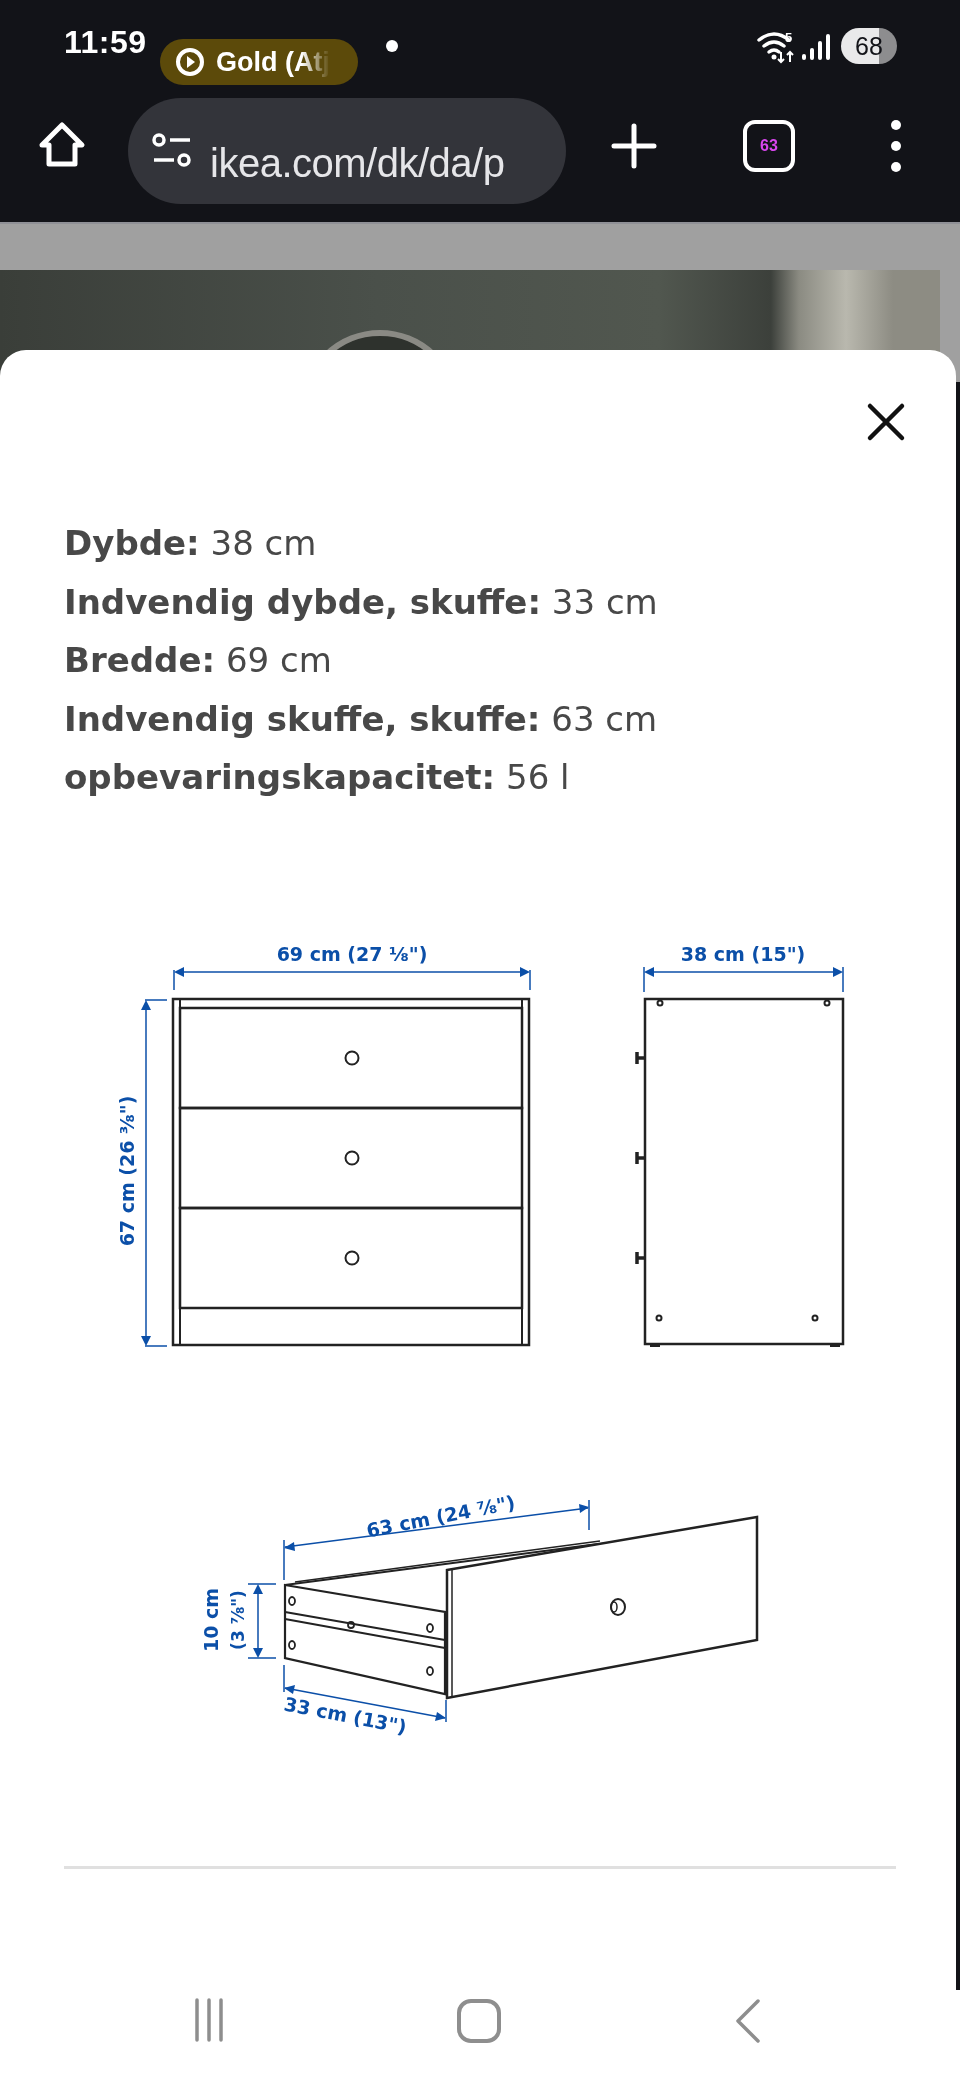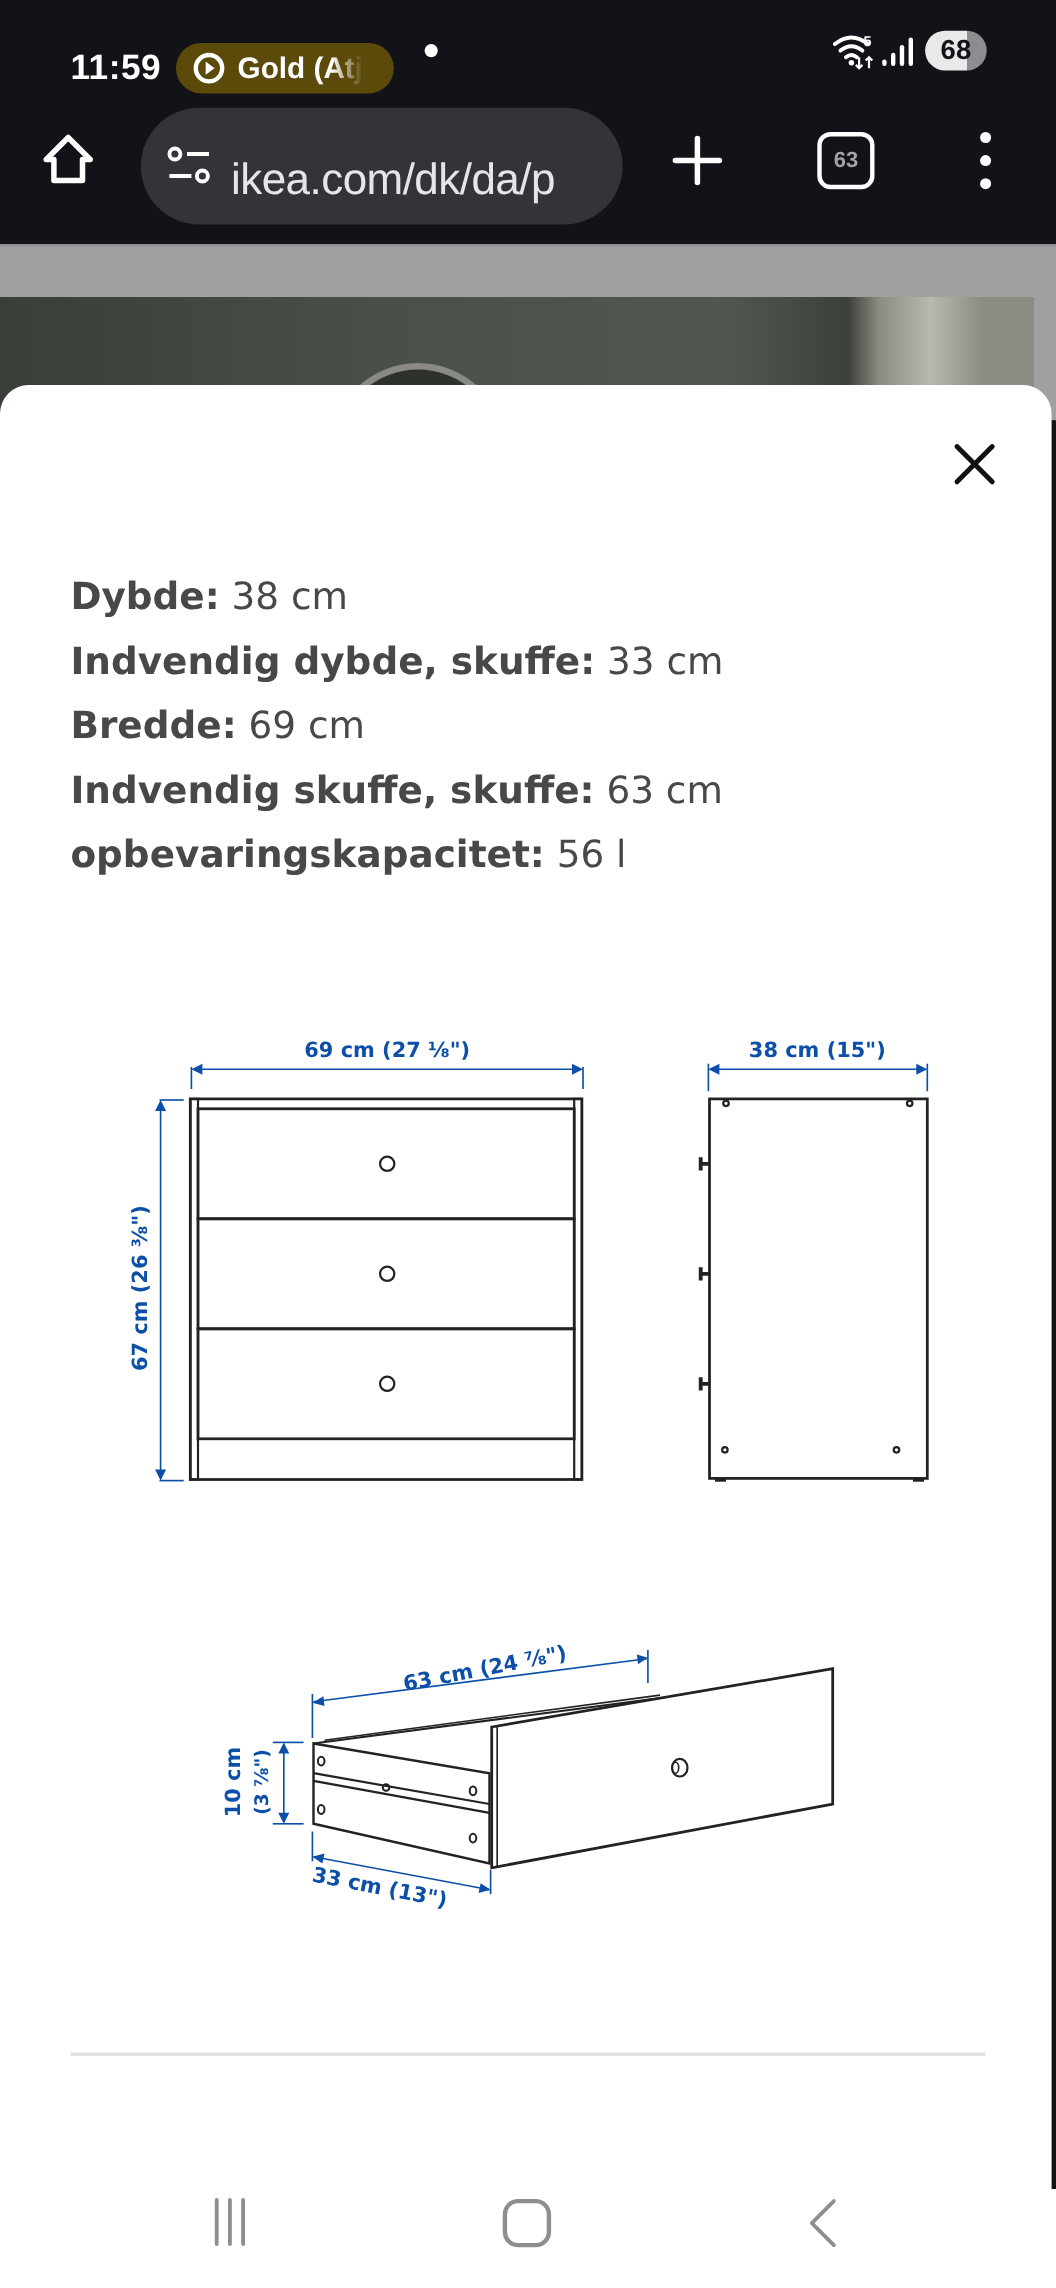--- a/index.html
+++ b/index.html
@@ -1,39 +1,39 @@
 <!DOCTYPE html>
 <html><head>
 <meta charset="utf-8">
 <style>
   * { box-sizing: border-box; margin: 0; padding: 0; }
   html, body { width: 960px; height: 2080px; overflow: hidden; background: #121318; }
   body { position: relative; font-family: "Liberation Sans", sans-serif; }
 
   
   .status-bar { position: absolute; left: 0; top: 0; width: 960px; height: 90px; background: #121318; color: #fff; }
-  .time { position: absolute; left: 64px; top: 24px; font-size: 32px; font-weight: bold; letter-spacing: 0.5px; margin-top: 19px; }
+  .time { position: absolute; left: 64px; top: 24px; font-size: 32px; font-weight: bold; letter-spacing: 0.5px; }
   .media-pill { position: absolute; left: 160px; top: 23px; width: 198px; height: 46px; border-radius: 23px; background: #5c4a0a; display: flex; align-items: center; padding-left: 16px; overflow: hidden; margin-top: 16px; }
   .media-pill .play { width: 28px; height: 28px; border-radius: 50%; border: 4px solid #fff; position: relative; margin-right: 12px; flex: none; }
   .media-pill .play::after { content: ""; position: absolute; left: 7px; top: 4px; border-left: 8px solid #fff; border-top: 6px solid transparent; border-bottom: 6px solid transparent; }
   .media-pill .label { font-size: 27px; font-weight: bold; color: #fff; white-space: nowrap; -webkit-mask-image: linear-gradient(to right, #000 75%, transparent 100%); mask-image: linear-gradient(to right, #000 75%, transparent 100%); }
   .notif-dot { position: absolute; left: 386px; top: 40px; width: 12px; height: 12px; background: #fff; border-radius: 50%; }
   .wifi { position: absolute; left: 757px; top: 30px; }
   .signal { position: absolute; left: 802px; top: 32px; display: flex; align-items: flex-end; gap: 4px; height: 28px; }
   .signal span { width: 4px; background: #fff; border-radius: 2px; }
-  .battery { position: absolute; left: 841px; top: 28px; width: 56px; height: 36px; border-radius: 18px; background: linear-gradient(to right, #e9e9ea 0%, #e9e9ea 68%, #8d8d8f 68%); color: #121318; font-weight: bold; font-size: 25px; display: flex; align-items: center; justify-content: center; }
+  .battery { position: absolute; left: 841px; top: 28px; width: 56px; height: 36px; border-radius: 18px; background: linear-gradient(to right, #e9e9ea 0%, #e9e9ea 68%, #8d8d8f 68%); color: #121318; font-weight: normal; font-size: 25px; display: flex; align-items: center; justify-content: center; }
 
   
   .toolbar { position: absolute; left: 0; top: 90px; width: 960px; height: 132px; background: #121318; }
   .home-btn { position: absolute; left: 34px; top: 27px; width: 56px; height: 56px; display: flex; align-items: center; justify-content: center; }
   .url-bar { position: absolute; left: 128px; top: 8px; width: 438px; height: 106px; border-radius: 53px; background: #33343a; display: flex; align-items: center; padding-left: 22px; overflow: hidden; }
   .url-bar .tune { width: 46px; height: 40px; margin-right: 14px; flex: none; }
   .url-bar .url { color: #e6e6e9; font-size: 40px; white-space: nowrap; letter-spacing: -0.5px; margin-top: 24px; }
   .new-tab-btn { position: absolute; left: 606px; top: 28px; width: 56px; height: 56px; }
-  .tabs-btn { position: absolute; left: 743px; top: 30px; width: 52px; height: 52px; border: 4px solid #fff; border-radius: 12px; color: #a3a3a3; font-size: 20px; font-weight: bold; display: flex; align-items: center; justify-content: center; }
+  .tabs-btn { position: absolute; left: 743px; top: 30px; width: 52px; height: 52px; border: 4px solid #fff; border-radius: 12px; color: #d946ef; font-size: 16px; font-weight: bold; display: flex; align-items: center; justify-content: center; }
   .menu-btn { position: absolute; left: 880px; top: 30px; width: 32px; height: 52px; display: flex; flex-direction: column; align-items: center; justify-content: space-between; }
   .menu-btn span { width: 10px; height: 10px; background: #fff; border-radius: 50%; }
 
   
   .bg-page { position: absolute; left: 0; top: 222px; width: 960px; height: 160px; background: #a0a0a0; border-top: 2px solid #8f9096; }
   .bg-photo { position: absolute; left: 0; top: 46px; width: 940px; height: 120px; background: linear-gradient(90deg, #3a3e39 0%, #4a504a 40%, #51574f 70%, #3c403b 82%, #8b8b82 85%, #b9b8ae 90%, #8d8c83 95%); overflow: hidden; }
   .bg-mirror { position: absolute; left: 300px; top: 60px; width: 160px; height: 160px; border-radius: 50%; border: 6px solid #8a8a84; background: #2e322d; }
   .bg-fab { position: absolute; left: 805px; top: 100px; width: 96px; height: 96px; border-radius: 50%; background: #a6a6a6; }
 
   

